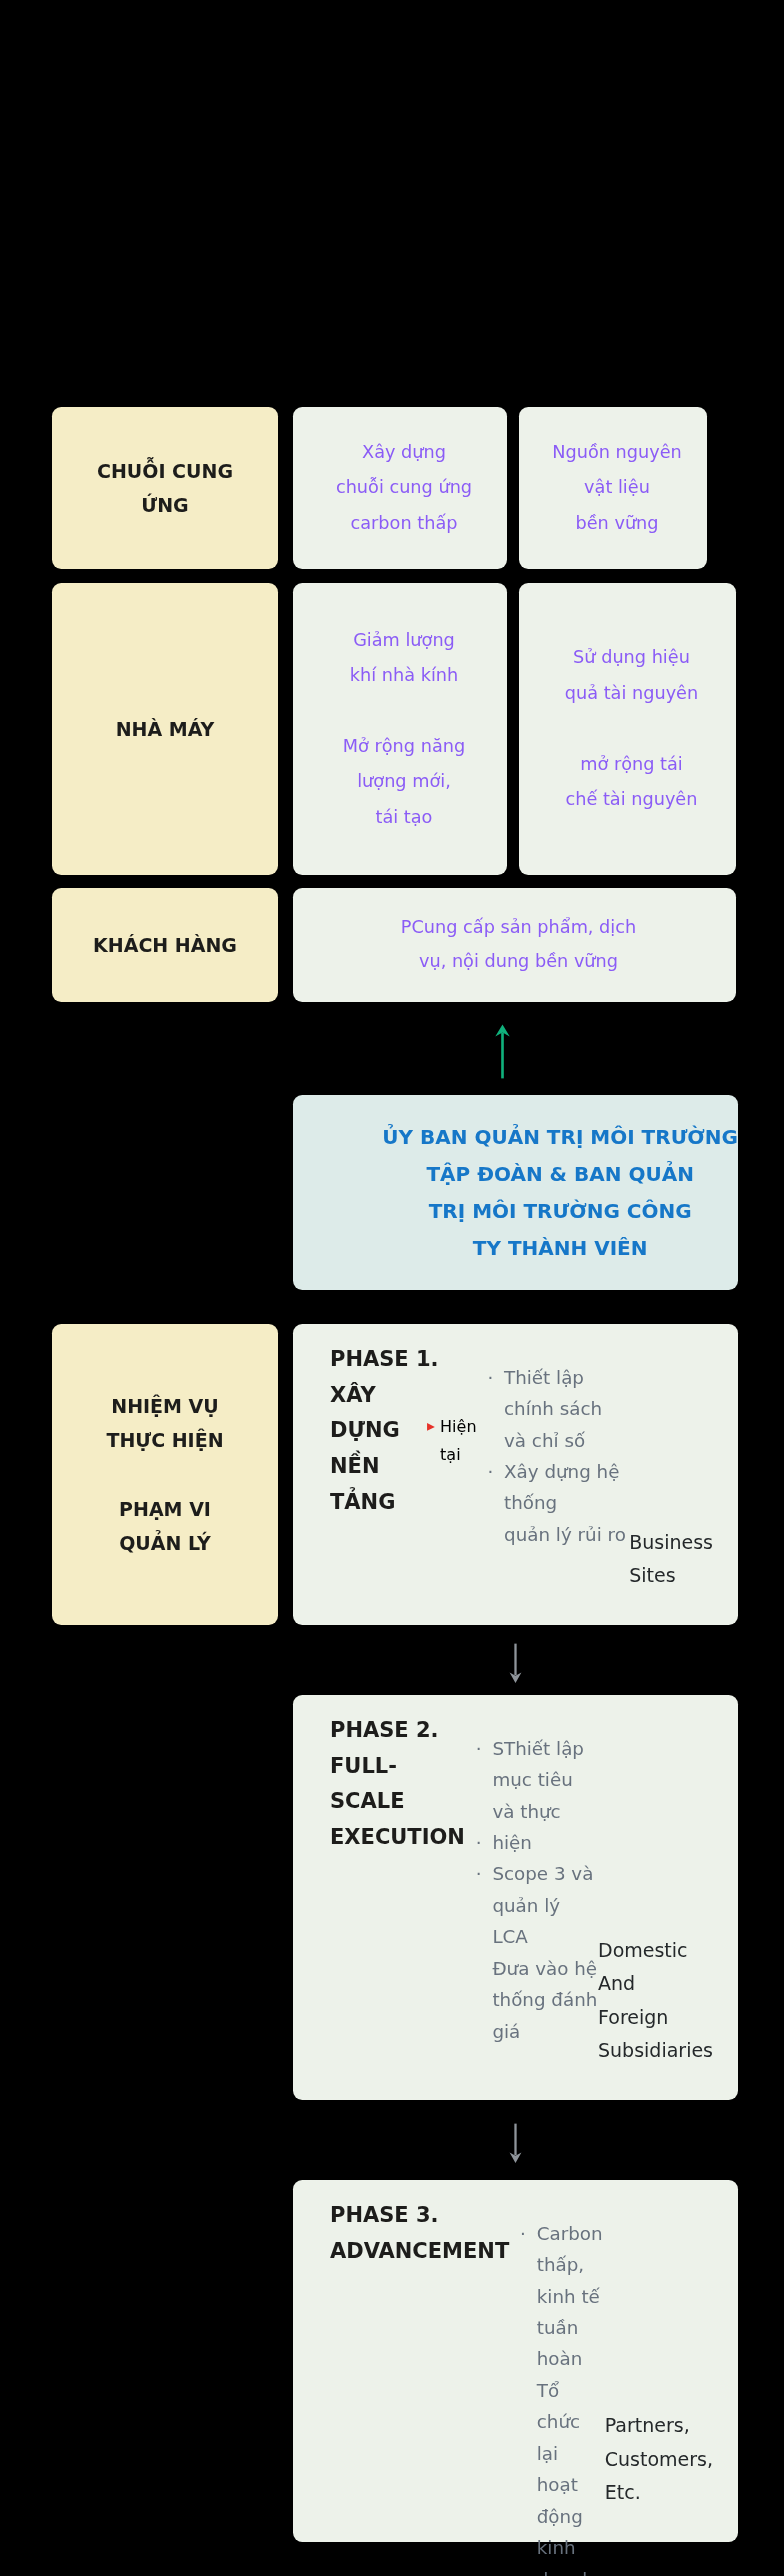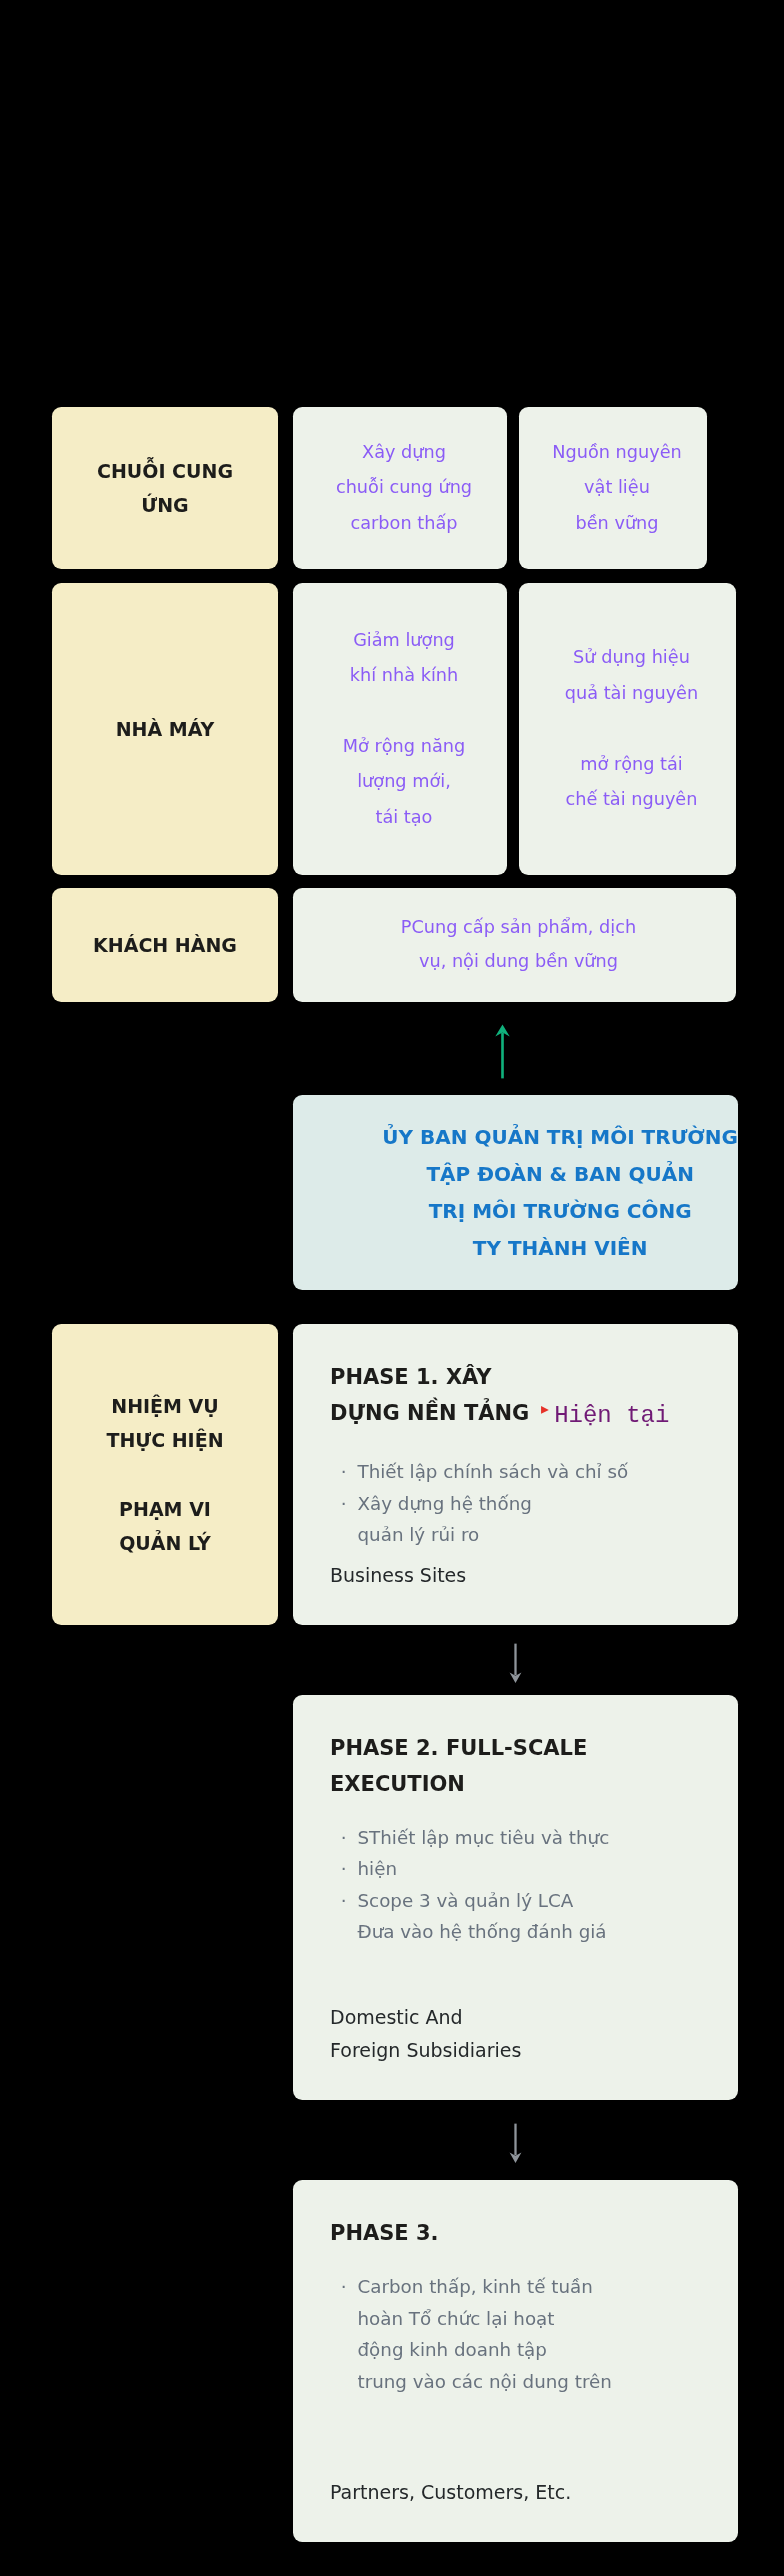--- a/index.html
+++ b/index.html
@@ -25,28 +25,28 @@
     color:#8b5cf6;font-size:17.7px;line-height:2.0;padding-left:8px;
   }
   .committee-box{
     background:#ddebe9;
     display:flex;align-items:center;justify-content:flex-end;
     text-align:center;
     color:#1677c8;font-weight:bold;font-size:20px;line-height:1.85;
   }
   .phase-box{
     background:#edf2ea;
-    display:flex;flex-direction:column;
-    padding:36px 25px 33px 37px;
+    display:flex;flex-direction:row;
+    padding:18px 25px 33px 37px;
     color:#1d1d1b;
   }
   .phase-title{font-size:21px;font-weight:bold;line-height:1.7;color:#1d1d1b;}
   .title-line2{display:flex;align-items:flex-start;}
   .tag-marker{color:#e63229;font-size:15.7px;margin-left:11.8px;margin-right:5.2px;font-weight:normal;}
-  .tag-text{color:#701a75;font-size:24px;font-weight:normal;font-family:Liberation Mono, monospace;}
+  .tag-text{color:#000000;font-size:16px;font-weight:normal;}
   .bullets{margin-top:19.6px;}
   .bullet-row{display:flex;align-items:flex-start;font-size:18.3px;line-height:1.72;color:#68727e;}
   .bullet-marker{flex:none;width:27.5px;text-align:center;color:#68727e;}
   .bullet-text{flex:1;}
   .phase-footer{margin-top:auto;font-size:19px;color:#24282a;line-height:1.75;}
   .prewrap{white-space:pre-line;}
   .arrow-svg{position:absolute;}
 </style>
 </head>
 <body>
@@ -174,20 +174,21 @@
   </div>
 
   <svg class="arrow-svg" style="left:497px;top:2121px" width="37" height="46" viewBox="0 0 56 70">
     <line x1="28" y1="4" x2="28" y2="52" stroke="#8f959b" stroke-width="3.5"></line>
     <path d="M28 64 L19 48 L28 53 L37 48 Z" fill="#8f959b"></path>
   </svg>
 
   <div class="box phase-box" style="left:293px;top:2180px;width:445px;height:362px">
     <div class="phase-title">
       <div>PHASE 3.</div>
+      <div>ADVANCEMENT</div>
     </div>
     <div class="bullets">
       <div class="bullet-row">
         <span class="bullet-marker">·</span>
         <span class="bullet-text">Carbon thấp, kinh tế tuần</span>
       </div>
       <div class="bullet-row">
         <span class="bullet-marker"></span>
         <span class="bullet-text">hoàn Tổ chức  lại hoạt</span>
       </div>

